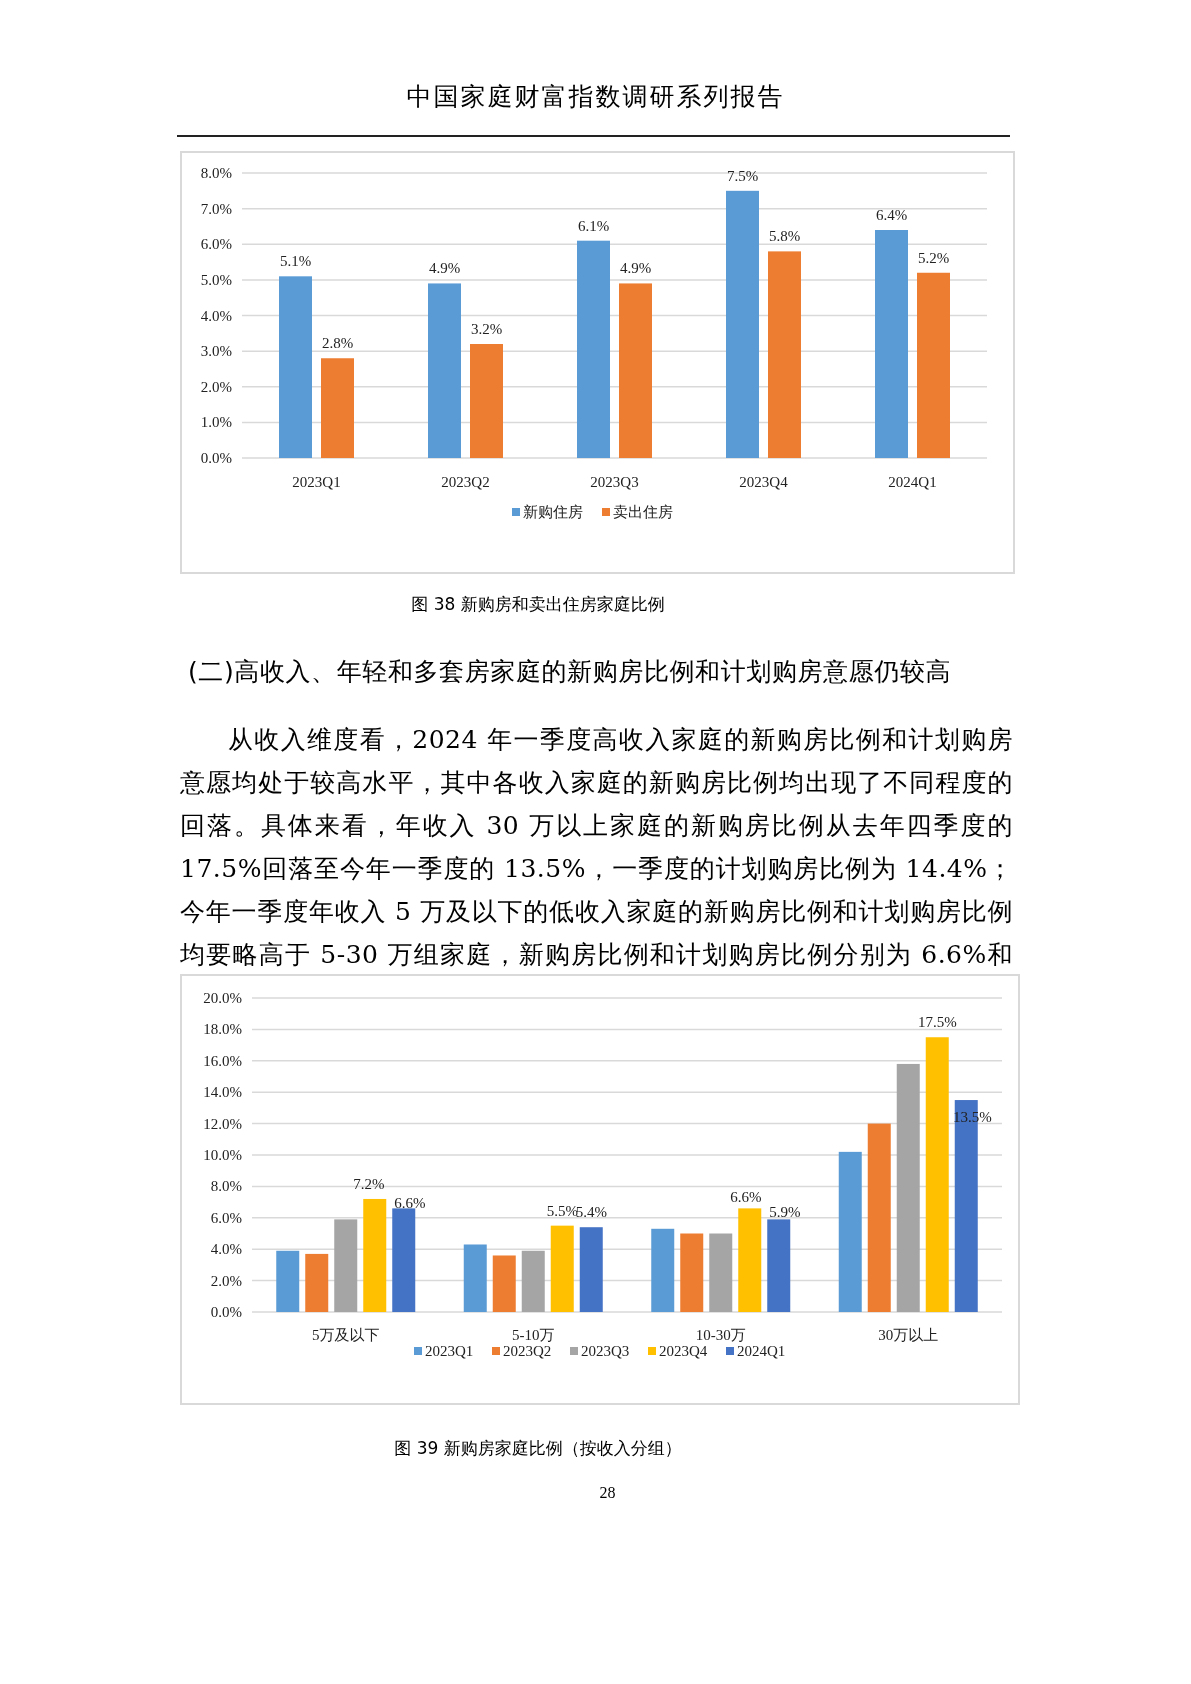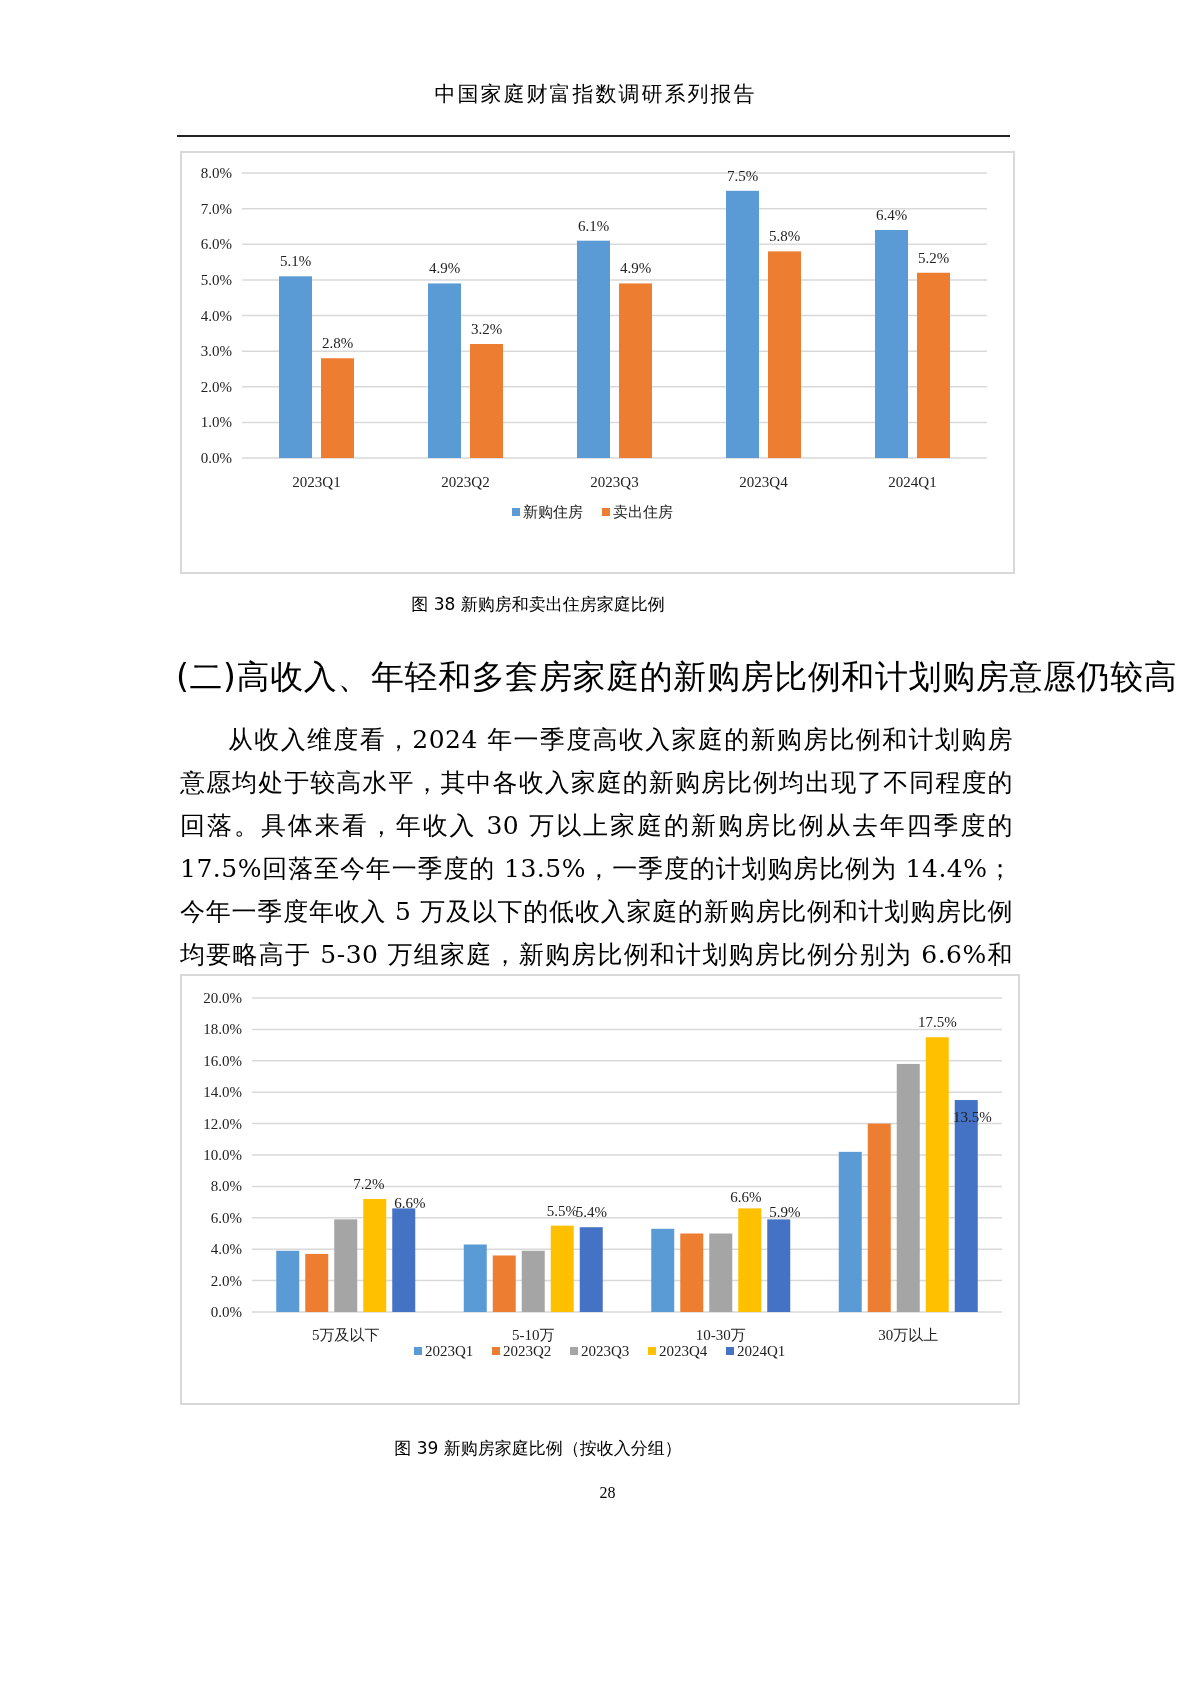--- a/index.html
+++ b/index.html
@@ -1,22 +1,22 @@
 <!DOCTYPE html>
 <html><head>
 <meta charset="utf-8">
 <style>
   html, body { margin: 0; padding: 0; background: #ffffff; }
   body { width: 1191px; height: 1684px; position: relative; font-family: "DejaVu Serif", serif; color: #000; overflow: hidden; }
-  .header-title { position: absolute; top: 80px; left: 0; width: 1191px; text-align: center; font-size: 21px; letter-spacing: 2px; font-family: "DejaVu Sans", sans-serif; font-weight: normal; }
+  .header-title { position: absolute; top: 80px; left: 0; width: 1191px; text-align: center; font-size: 25px; letter-spacing: 2px; font-family: "DejaVu Sans", sans-serif; font-weight: normal; }
   .header-rule { position: absolute; top: 135px; left: 177px; width: 833px; height: 2px; background: #222; }
   .chart-box { position: absolute; border: 2px solid #d9d9d9; background: #fff; box-sizing: border-box; }
   .chart-box svg { position: absolute; left: 0; top: 0; }
   .caption { position: absolute; left: 0; width: 1076px; text-align: center; font-size: 17px; font-family: "DejaVu Sans", sans-serif; }
-  .section-heading { position: absolute; top: 655px; left: 176px; font-size: 33px; font-family: "DejaVu Sans", sans-serif; letter-spacing: 0.6px; white-space: nowrap; }
+  .section-heading { position: absolute; top: 655px; left: 188px; font-size: 25px; font-family: "DejaVu Sans", sans-serif; letter-spacing: 0.6px; white-space: nowrap; }
   .paragraph { position: absolute; top: 718px; left: 180px; width: 833px; font-size: 25px; line-height: 43px; text-indent: 48px; font-family: "DejaVu Serif", serif; text-align: justify; letter-spacing: 0.5px; }
   .page-number { position: absolute; top: 1484px; left: 12px; width: 1191px; text-align: center; font-size: 16px; font-family: "Liberation Serif", serif; }
   .tick, .dlabel, .xlab { font-family: "Liberation Serif", serif; fill: #222; }
   .legend-text { font-family: "DejaVu Sans", sans-serif; fill: #222; }
 </style>
 </head>
 <body>
 
 <div class="header-title">中国家庭财富指数调研系列报告</div>
 <div class="header-rule"></div>

